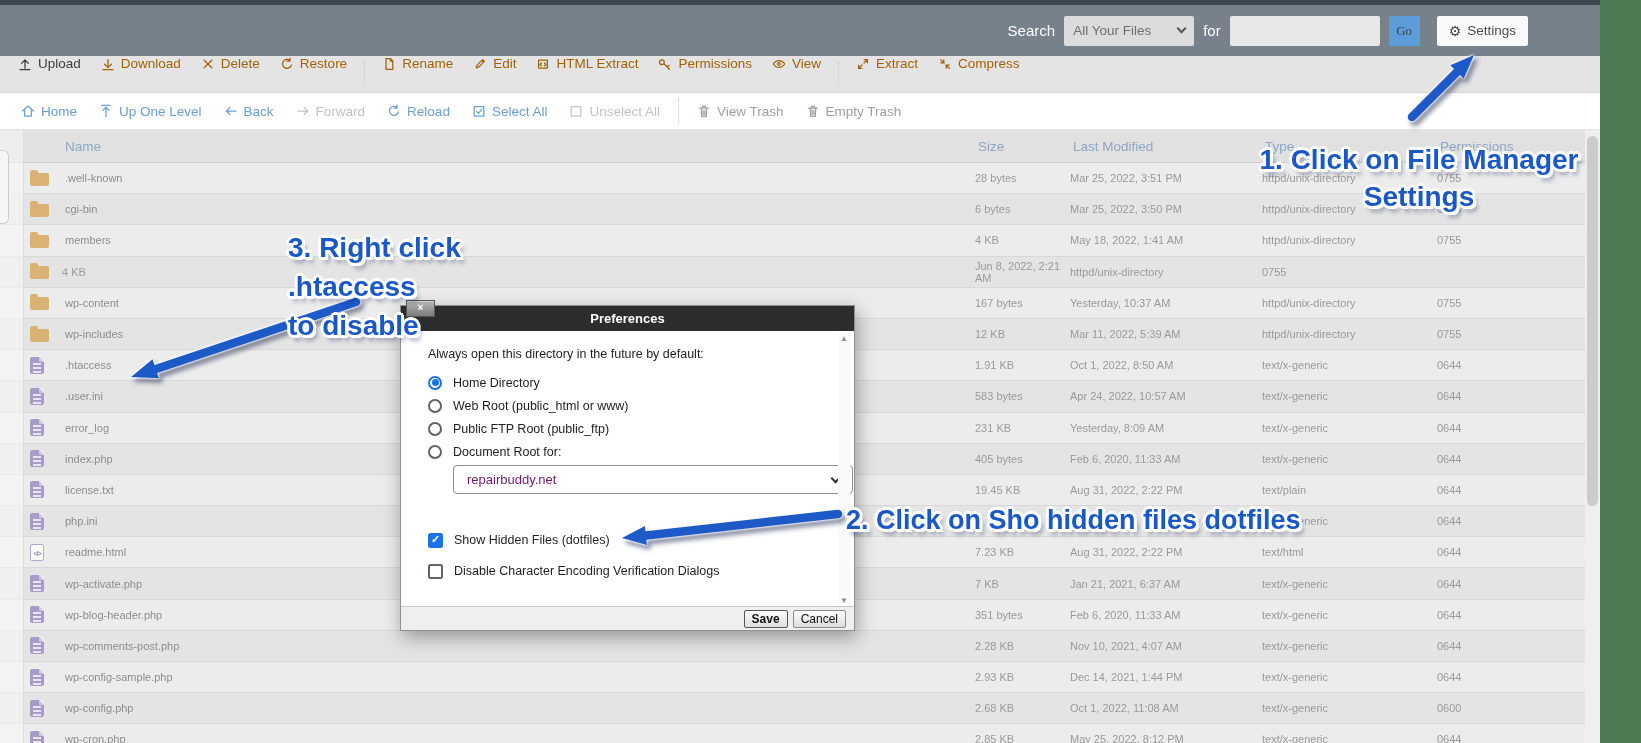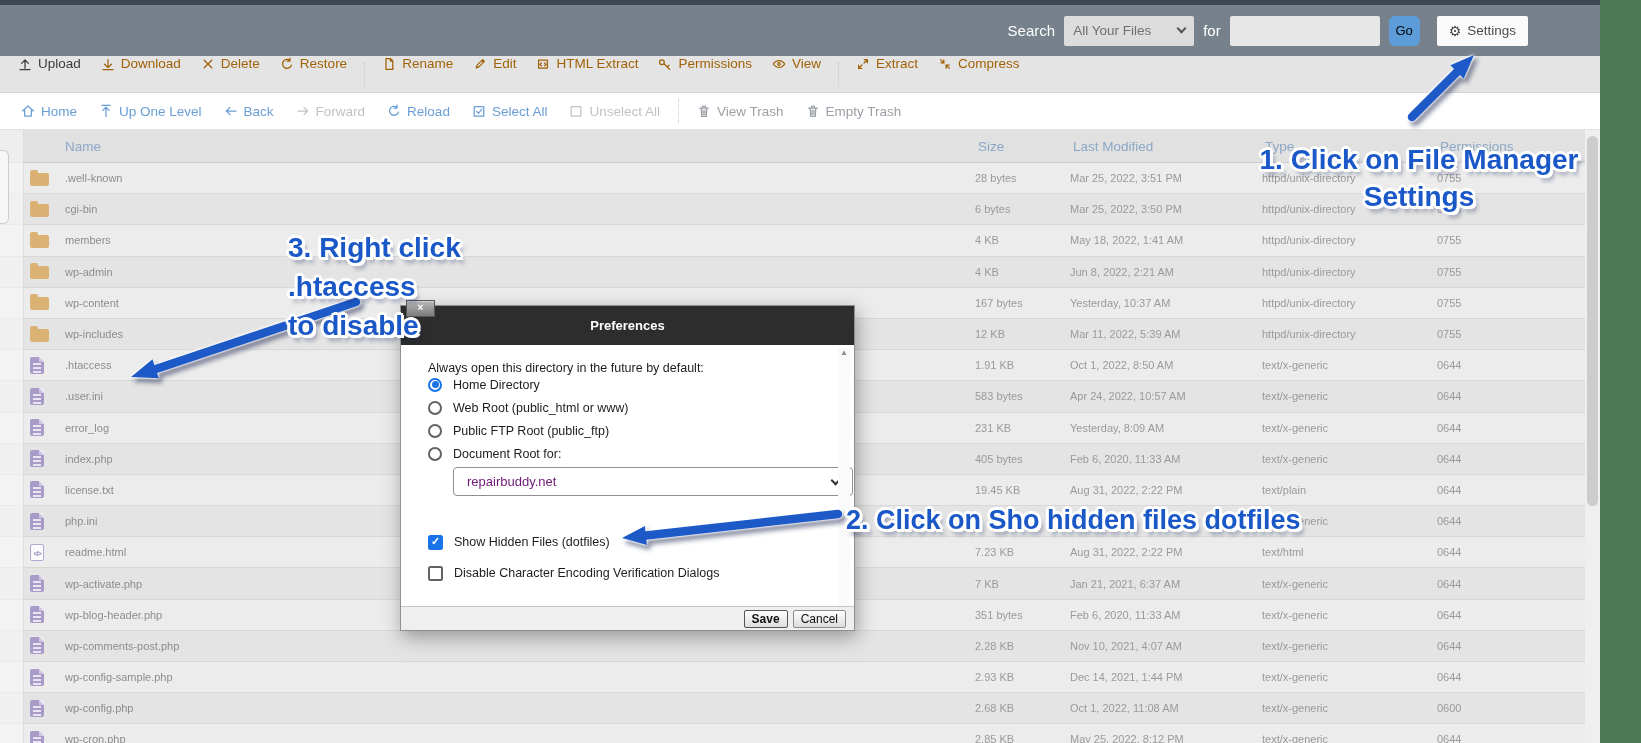--- a/index.html
+++ b/index.html
@@ -5,21 +5,21 @@
 *{margin:0;padding:0;box-sizing:border-box}
 html,body{width:1641px;height:743px}
 body{position:relative;overflow:hidden;font-family:"Liberation Sans",sans-serif;background:#4d7a53}
 .app{position:absolute;left:0;top:0;width:1600px;height:743px;background:#ebebeb}
 
 .topbar{position:absolute;left:0;top:0;width:100%;height:56px;background:#76818b;border-top:5px solid #3d4751;display:flex;align-items:center;justify-content:flex-end;gap:9px;padding-right:72px}
 .lbl-w{color:#fff;font-size:15px}
 .scope{width:130px;height:30px;background:#dcdcdc;border-radius:2px;display:flex;align-items:center;justify-content:space-between;padding:12px 9px;color:#6f6f6f;font-size:13.5px;cursor:default}
 .chev{width:7px;height:7px;border-right:2px solid #555;border-bottom:2px solid #555;transform:rotate(45deg);margin-top:-4px}
 .srch{width:150px;height:30px;border:0;background:#e7e7e7;border-radius:2px;font-size:13px;padding:0 8px;color:#333}
-.go{width:31px;height:30px;background:#5b9cd9;border:0;border-radius:6px;color:#000000;font-size:13px;font-family:Liberation Sans, sans-serif}
+.go{width:31px;height:30px;background:#5b9cd9;border:0;border-radius:0;color:#404040;font-size:13px;font-family:Liberation Serif, serif}
 .settings{height:30px;background:#fafafa;border:0;border-radius:2px;color:#4d4d4d;font-size:13.5px;display:flex;align-items:center;gap:6px;padding:0 12px;margin-left:8px;font-family:inherit}
 .gear{font-size:14px;color:#444}
 
 .toolbar{position:absolute;left:0;top:56px;width:100%;height:37px;background:#e4e4e4;border-bottom:1px solid #d6d6d6;display:flex;align-items:flex-start;padding:0 8px}
 .tbi{display:flex;align-items:center;gap:6px;font-size:13.5px;color:#a16207;padding:0 10px}
 .tbi.on{color:#3d3d3d}
 .vdiv{align-self:stretch;margin:6px 7px;border-left:1px dotted #c8c8c8}
 
 .navbar{position:absolute;left:0;top:93px;width:100%;height:37px;background:#fff;border-bottom:1px solid #e2e2e2;display:flex;align-items:center;padding:0 10px}
 .nvi{display:flex;align-items:center;gap:6px;font-size:13.5px;color:#699ed6;padding:0 11px}
@@ -42,24 +42,24 @@
 .fi-file::before{content:"";position:absolute;top:0;right:0;border-style:solid;border-width:0 5px 5px 0;border-color:#ebebeb #ebebeb #cdc5e2 #cdc5e2}
 .fi-file::after{content:"";position:absolute;left:3px;top:6px;width:8px;height:2px;background:#e9e5f3;box-shadow:0 4px 0 #e9e5f3,0 8px 0 #e9e5f3}
 .fi-html{width:14px;height:17px;background:#fbfbfb;border:1px solid #b4a9d4;border-radius:2px}
 .fi-html::after{content:"</>";position:absolute;left:0;top:5px;width:12px;text-align:center;font-size:7px;font-weight:bold;color:#9a8cc0;letter-spacing:-1px}
 .gutter{position:absolute;left:0;top:130px;width:24px;height:613px;background:rgba(250,250,250,.55);border-right:1px solid #ddd;z-index:2}
 .ptab{position:absolute;left:0;top:150px;width:9px;height:74px;background:#f6f6f6;border:1px solid #ccc;border-left:0;border-radius:0 6px 6px 0;z-index:3}
 .pagebar{position:absolute;left:1585px;top:130px;width:15px;height:613px;background:#efefef;z-index:2}
 .pagebar .pthumb{position:absolute;left:2px;top:6px;width:11px;height:370px;background:#ccc;border-radius:6px}
 
 .dialog{position:absolute;left:400px;top:305px;width:455px;height:326px;background:#fff;border:1px solid #909090;box-shadow:2px 6px 18px rgba(0,0,0,.35);z-index:10}
-.dhead{height:39px;background:#2d2d2d;color:#fff;font-weight:bold;font-size:13px;display:flex;align-items:center;justify-content:center}
+.dhead{height:25px;background:#2d2d2d;color:#fff;font-weight:bold;font-size:13px;display:flex;align-items:center;justify-content:center}
 .dclose{position:absolute;left:5px;top:-6px;width:29px;height:17px;background:linear-gradient(#b7b7b7,#7c7c7c);border:1px solid #585858;color:#fff;font-size:10px;font-weight:bold;text-align:center;line-height:14px;box-shadow:inset 0 1px 0 rgba(255,255,255,.35);cursor:default}
 .dbody{position:relative;height:277px;padding:16px 30px 0 27px;font-size:12.5px;color:#1d1d1d}
-.intro{margin-bottom:0}
+.intro{margin-bottom:12px}
 .orow{display:flex;align-items:center;gap:11px;height:19px;margin-bottom:4px}
 .radio{width:14px;height:14px;border:2px solid #5f6368;border-radius:50%;position:relative;flex:0 0 auto}
 .radio.on{border-color:#1a73e8}
 .radio.on::after{content:"";position:absolute;inset:1.5px;border-radius:50%;background:#1a73e8}
 .dselect{margin:2px 0 0 25px;width:400px;height:29px;border:1px solid #8f8f8f;border-radius:4px;display:flex;align-items:center;justify-content:space-between;padding:0 13px;font-size:13px;color:#701a75}
 .dselect .chev{border-color:#333;margin-top:-2px}
 .cbgroup{margin-top:37px}
 .cbrow{display:flex;align-items:center;gap:11px;height:18px;margin-bottom:13px}
 .cbox{width:15px;height:15px;border:2px solid #5f6368;border-radius:2.5px;flex:0 0 auto;position:relative}
 .cbox.on{background:#1a73e8;border-color:#1a73e8}
@@ -266,21 +266,20 @@
         <span>4 KB</span>
         <span>May 18, 2022, 1:41 AM</span>
         <span>httpd/unix-directory</span>
         <span>0755</span>
       </div>
       <div class="trow">
         <span></span>
         <span class="icell">
           <span class="fi fi-folder"></span>
         </span>
-        <span class="c-name">wp-admin</span>
         <span>4 KB</span>
         <span>Jun 8, 2022, 2:21 AM</span>
         <span>httpd/unix-directory</span>
         <span>0755</span>
       </div>
       <div class="trow">
         <span></span>
         <span class="icell">
           <span class="fi fi-folder"></span>
         </span>

